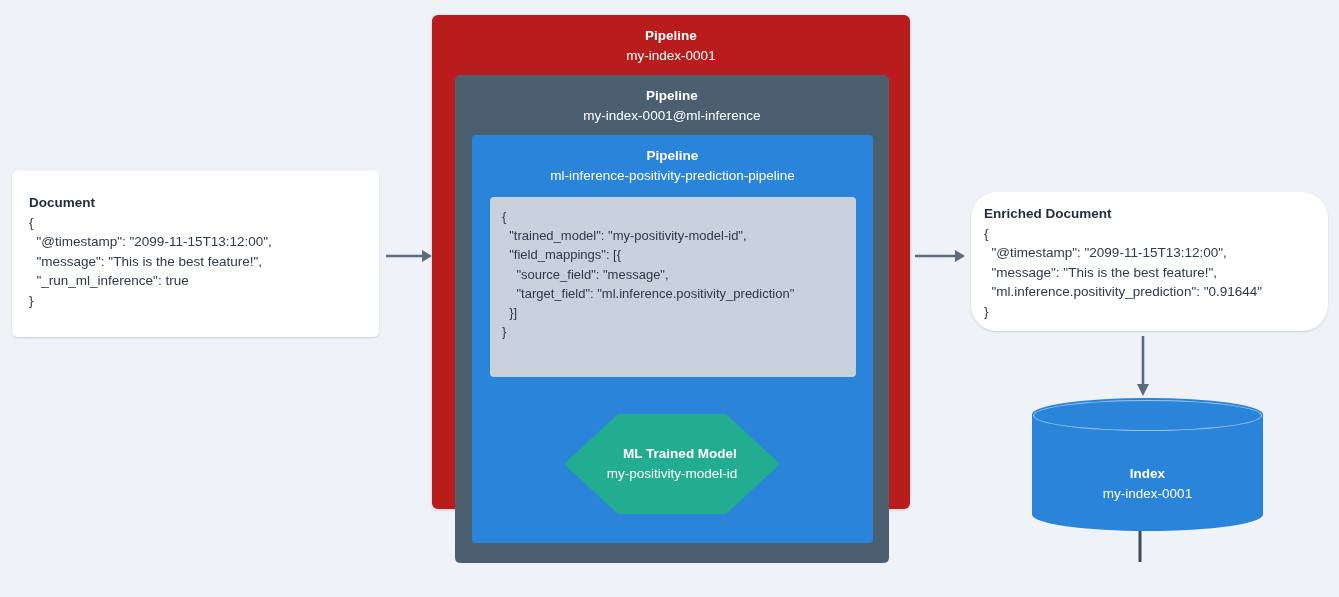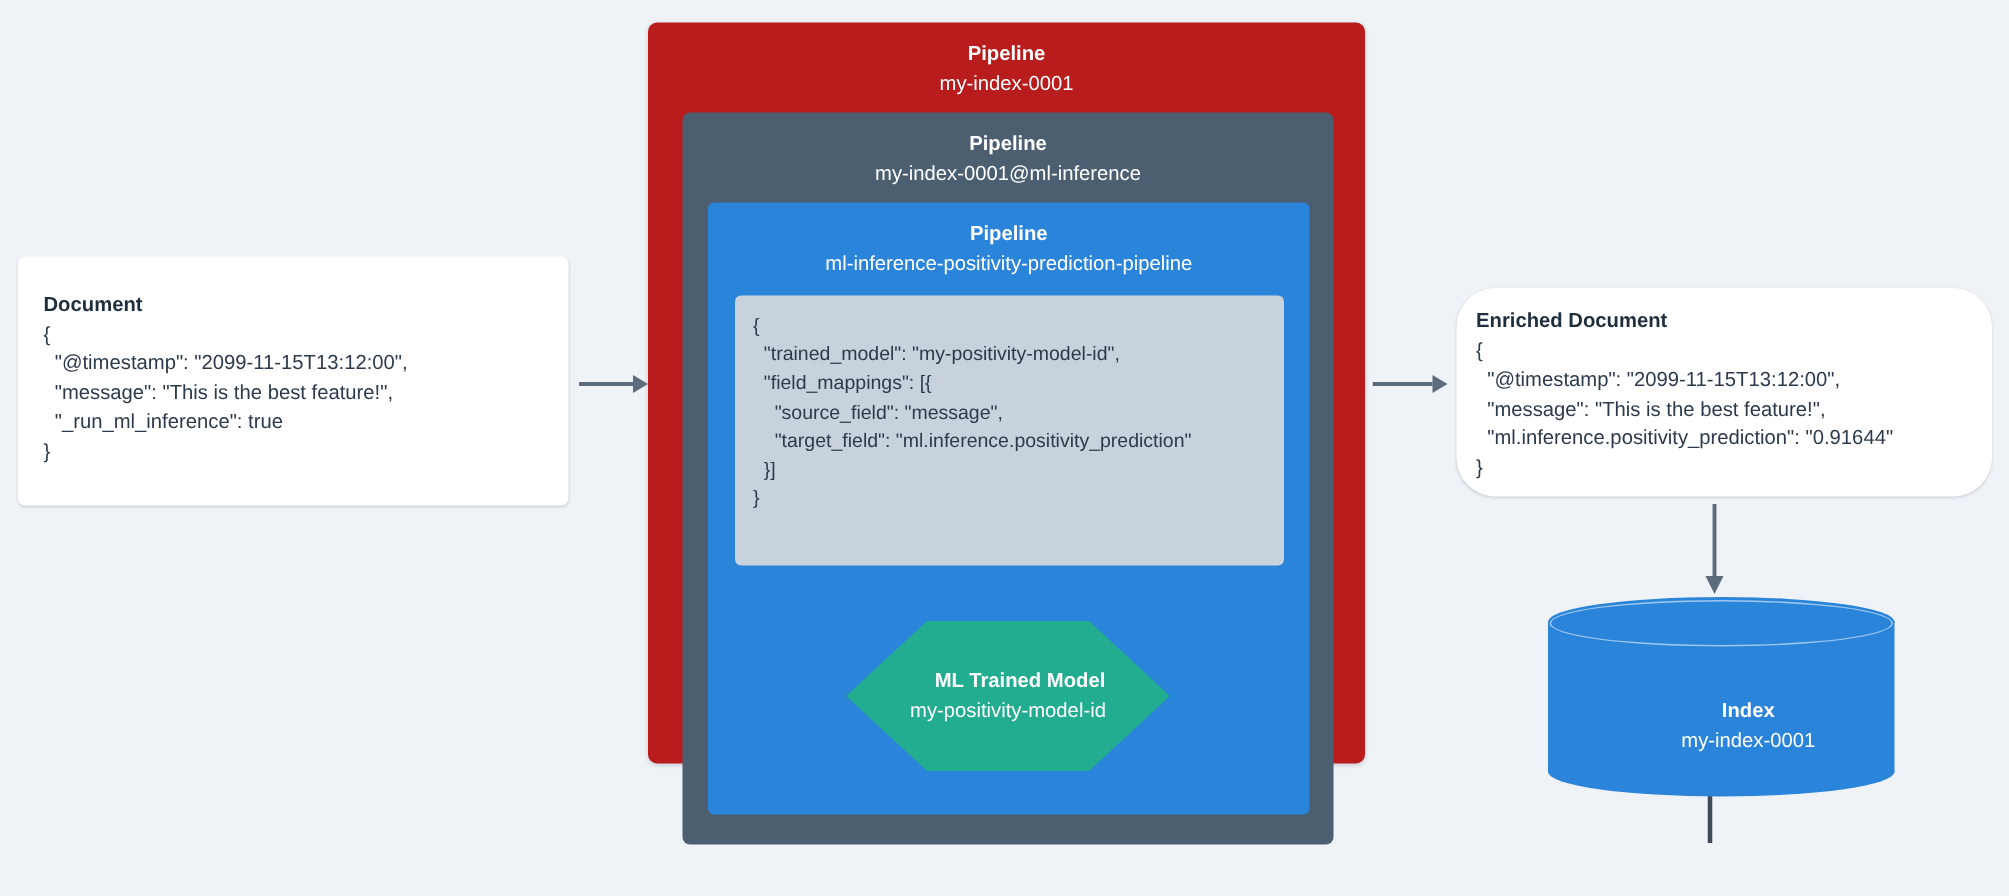--- a/index.html
+++ b/index.html
@@ -193,21 +193,21 @@
     left: 1px;
     top: 2px;
     width: 229px;
     height: 31px;
     border-radius: 50% / 50%;
     border: 1px solid rgba(255,255,255,0.55);
     box-sizing: border-box;
   }
   #index-cylinder .cyl-label {
     position: absolute;
-    left: 18px;
+    left: 0;
     top: 66px;
     width: 231px;
     text-align: center;
     color: #ffffff;
     line-height: 20px;
   }
   #index-cylinder .cyl-kind { font-weight: bold; font-size: 13.5px; }
   #index-cylinder .cyl-name { font-size: 13.5px; }
 </style>
 </head>

